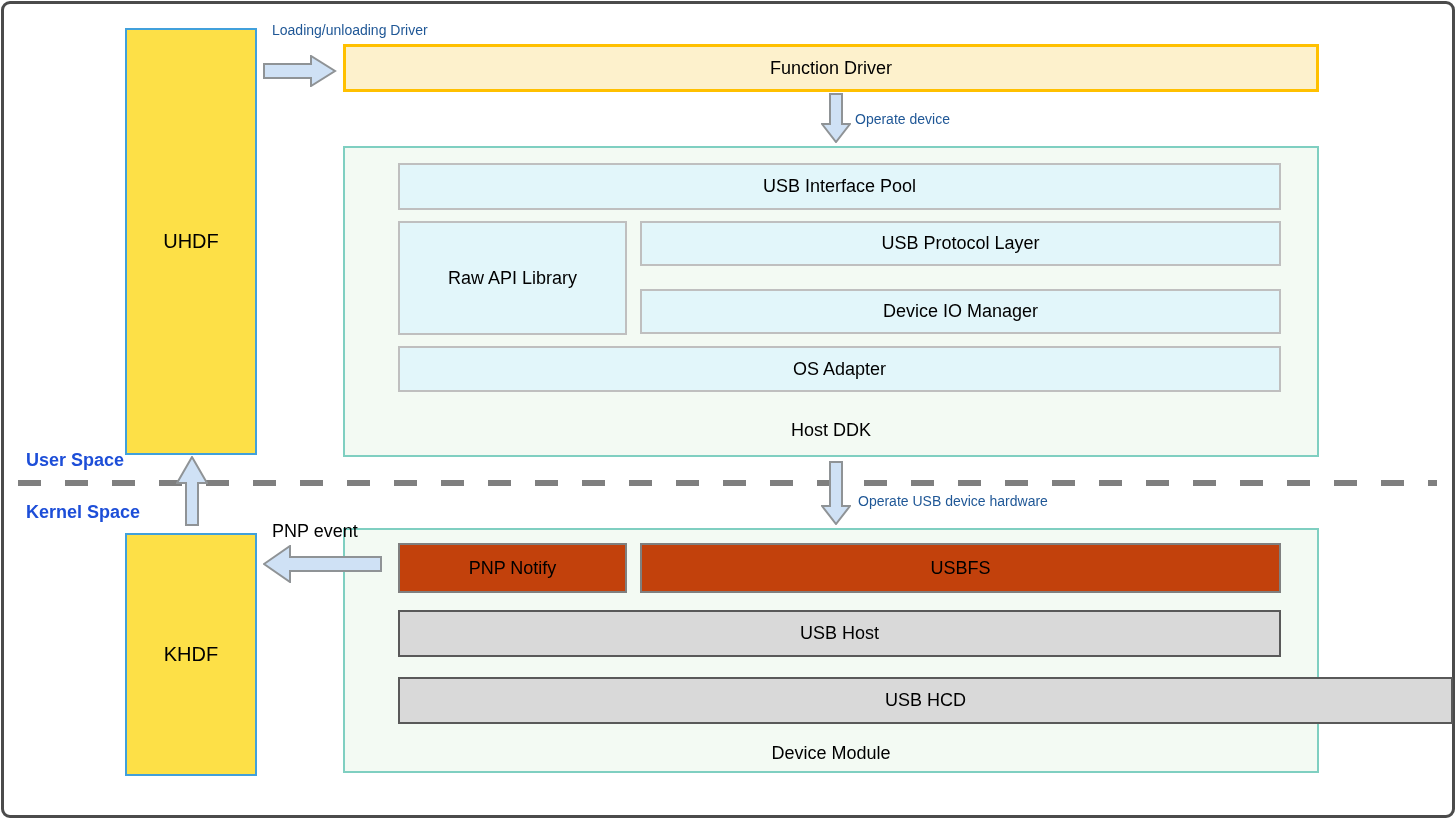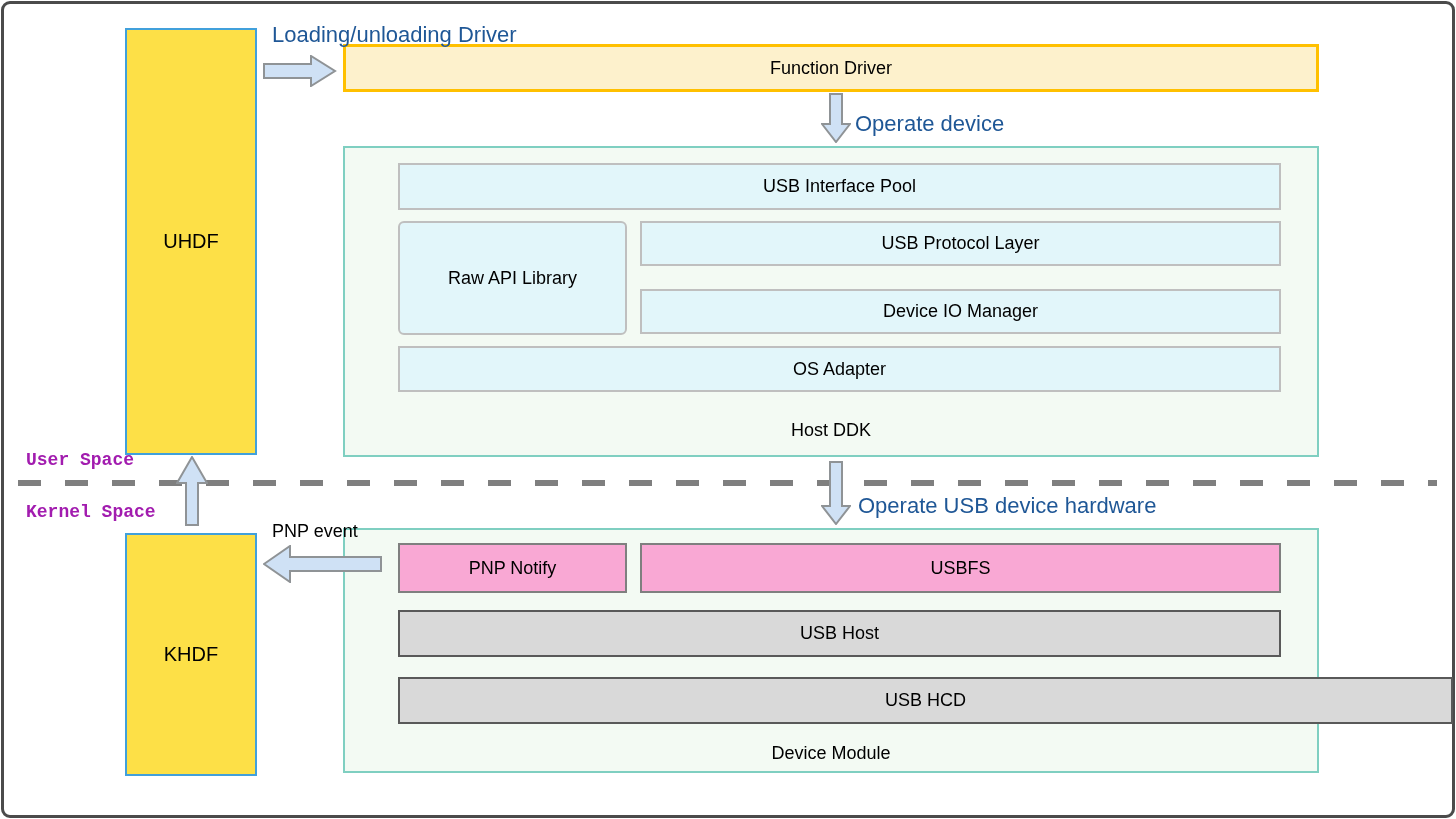--- a/index.html
+++ b/index.html
@@ -6,27 +6,27 @@
   body{font-family:"Liberation Sans", sans-serif; -webkit-font-smoothing:antialiased;}
   .canvas{position:relative;width:1456px;height:819px;background:#fff;overflow:hidden;}
   .frame{position:absolute;left:1px;top:1px;width:1448px;height:811px;border:3px solid #4b4b4b;border-radius:9px;background:#fff;}
 
   .box{position:absolute;box-sizing:border-box;display:flex;align-items:center;justify-content:center;font-size:18px;color:#000;}
 
   .pillar{background:#fde047;border:2px solid #41A0DB;font-size:20px;}
   .fn-driver{background:#FDF1CC;border:3px solid #FFC000;}
   .container-box{position:absolute;box-sizing:border-box;background:#F3FAF3;border:2px solid #7FCFC1;}
   .cyan-box{background:#E2F6FA;border:2px solid #BFBFBF;}
-  .blue-box{background:#f9a8d4;border:2px solid #7F7F7F;}
+  .blue-box{background:#c2410c;border:2px solid #7F7F7F;}
   .gray-box{background:#D9D9D9;border:2px solid #595959;}
   .container-title{position:absolute;left:0;width:100%;text-align:center;font-size:18px;color:#000;}
 
-  .ann{position:absolute;font-size:22px;color:#1F5796;white-space:nowrap;}
+  .ann{position:absolute;font-size:14px;color:#1F5796;white-space:nowrap;}
   .ann-black{position:absolute;font-size:18px;color:#000;white-space:nowrap;}
-  .space-lbl{position:absolute;font-size:18px;font-weight:bold;color:#a21caf;white-space:nowrap;font-family:Liberation Mono, monospace;}
+  .space-lbl{position:absolute;font-size:18px;font-weight:bold;color:#1d4ed8;white-space:nowrap;}
 
   .dashed-line{position:absolute;left:18px;top:480px;width:1419px;height:6px;
     background:repeating-linear-gradient(90deg,#7F7F7F 0 23px,transparent 23px 47px);z-index:1;}
 
   .arrow{position:absolute;z-index:2;}
   .arrow polygon{fill:#CFE1F5;stroke:#8F9396;stroke-width:2;stroke-linejoin:miter;}
 </style>
 </head>
 <body>
 
@@ -41,21 +41,21 @@
   </div>
 
   <div class="box fn-driver" style="left:343px;top:44px;width:976px;height:48px;">
     <span>Function Driver</span>
   </div>
 
   <div class="container-box" style="left:343px;top:146px;width:976px;height:311px;">
     <div class="box cyan-box" style="left:53px;top:15px;width:883px;height:47px;">
       <span>USB Interface Pool</span>
     </div>
-    <div class="box cyan-box" style="left:53px;top:73px;width:229px;height:114px;border-radius:6px;">
+    <div class="box cyan-box" style="left:53px;top:73px;width:229px;height:114px;">
       <span>Raw API Library</span>
     </div>
     <div class="box cyan-box" style="left:295px;top:73px;width:641px;height:45px;">
       <span>USB Protocol Layer</span>
     </div>
     <div class="box cyan-box" style="left:295px;top:141px;width:641px;height:45px;">
       <span>Device IO Manager</span>
     </div>
     <div class="box cyan-box" style="left:53px;top:198px;width:883px;height:46px;">
       <span>OS Adapter</span>

